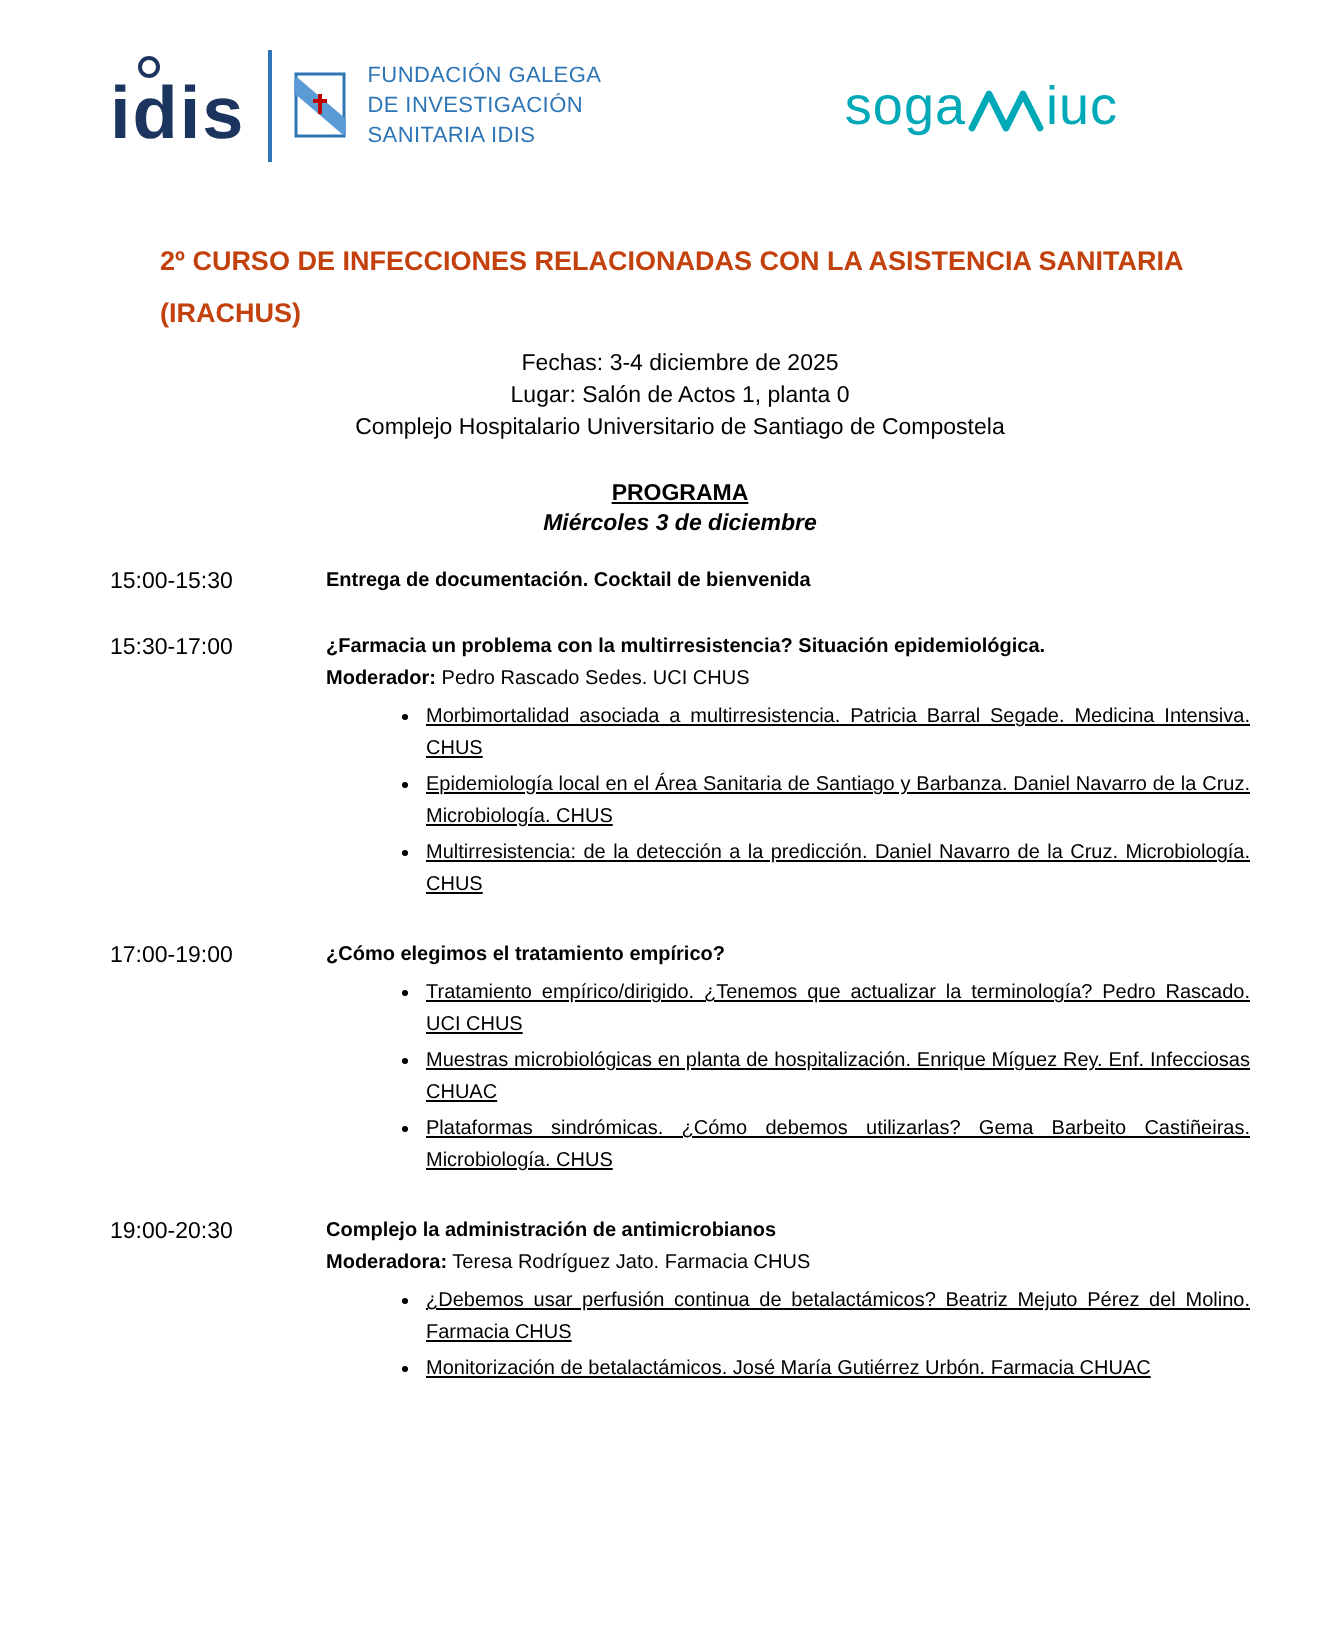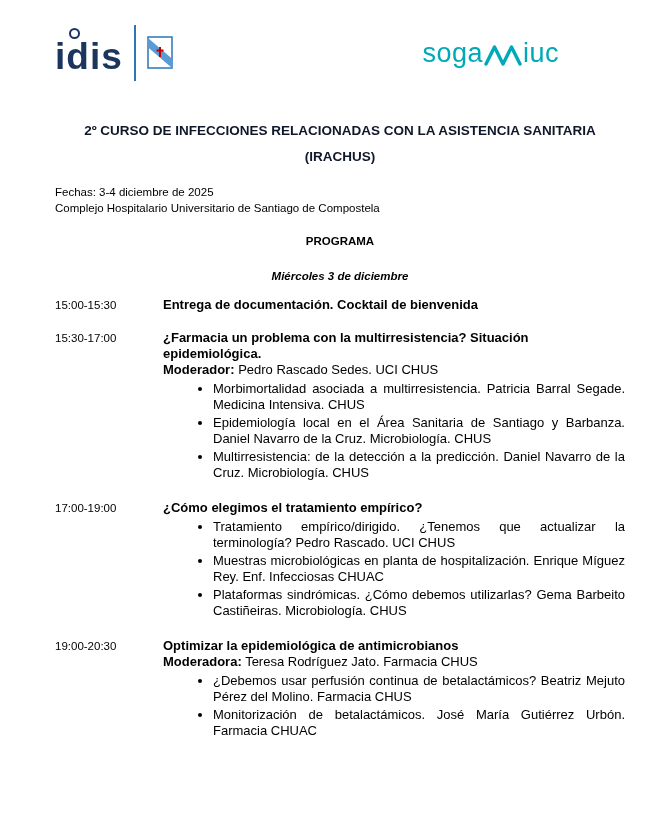--- a/index.html
+++ b/index.html
@@ -62,89 +62,96 @@
     letter-spacing: 0.5px;
     line-height: 1;
     margin-right: 38px;
   }
   .soga svg { margin: 0 1px 1px 1px; }
 
   
   .doc-title {
     margin: 28px auto 0 auto;
     max-width: 520px;
-    text-align: center;
-    color: #0f172a;
+    text-align: left;
+    color: #c2410c;
     font-weight: bold;
     font-size: 13.5px;
     line-height: 26px;
   }
-  .details { margin-top: 14px; }
+  .details { margin-top: 4px; text-align: center; }
   .detail-line { font-size: 11.5px; line-height: 16px; }
   .program-heading {
     margin-top: 19px;
     text-align: center;
     font-size: 11.5px;
     font-weight: bold;
+    text-decoration: underline;
   }
   .day-heading {
-    margin-top: 23px;
+    margin-top: 3px;
     text-align: center;
     font-size: 11.5px;
     font-weight: bold;
     font-style: italic;
   }
 
   
   .schedule { margin-top: 15px; }
   .session { display: flex; margin-bottom: 17px; }
   .time { flex: 0 0 75px; font-size: 11.5px; line-height: 16px; }
-  .scontent { flex: 1; font-size: 13px; line-height: 16px; padding-left: 33px; }
+  .scontent { flex: 1; font-size: 10px; line-height: 16px; padding-left: 33px; }
   .stitle { font-weight: bold; }
   .mod .b { font-weight: bold; }
   ul.items {
     margin: 3px 0 0 0;
     padding-left: 50px;
     text-align: justify;
   }
-  ul.items li { margin-bottom: 2px; }
+  ul.items li { margin-bottom: 2px; text-decoration: underline; }
 </style>
 </head>
 <body>
 
 <div class="page">
 
   <div class="header">
     <div class="idis-group">
       <div class="idis-word">
         <span class="idis-emblem"></span>
         <span>idis</span>
       </div>
       <div class="logo-divider"></div>
       <div class="crest">
         <svg width="26" height="34" viewBox="0 0 26 34">
           <rect x="1" y="1" width="24" height="31" fill="#ffffff" stroke="#2E75B6" stroke-width="1.5"></rect>
           <line x1="-1" y1="5" x2="27" y2="29" stroke="#5B9BD5" stroke-width="7"></line>
           <path d="M13 11 v10 M9.5 14.5 h7" stroke="#C00000" stroke-width="2" fill="none"></path>
         </svg>
       </div>
+      <div class="fundacion">
+        <div>FUNDACIÓN GALEGA</div>
+        <div>DE INVESTIGACIÓN</div>
+        <div>SANITARIA IDIS</div>
+      </div>
     </div>
     <div class="soga">
       <span>soga</span>
       <svg width="38" height="22" viewBox="0 0 38 22">
         <polyline points="2,20 10.5,3 19,20 27.5,3 36,20" fill="none" stroke="#00A9B8" stroke-width="3.4" stroke-linecap="round" stroke-linejoin="round"></polyline>
       </svg>
       <span>iuc</span>
     </div>
   </div>
 
   <div class="doc-title">2º CURSO DE INFECCIONES RELACIONADAS CON LA ASISTENCIA SANITARIA (IRACHUS)</div>
 
   <div class="details">
     <div class="detail-line">Fechas: 3-4 diciembre de 2025</div>
+    <div class="detail-line">Lugar: Salón de Actos 1, planta 0</div>
     <div class="detail-line">Complejo Hospitalario Universitario de Santiago de Compostela</div>
   </div>
 
   <div class="program-heading">PROGRAMA</div>
   <div class="day-heading">Miércoles 3 de diciembre</div>
 
   <div class="schedule">
 
     <div class="session">
       <div class="time">15:00-15:30</div>
@@ -177,21 +184,21 @@
           <li>Tratamiento empírico/dirigido. ¿Tenemos que actualizar la terminología? Pedro Rascado. UCI CHUS</li>
           <li>Muestras microbiológicas en planta de hospitalización. Enrique Míguez Rey. Enf. Infecciosas CHUAC</li>
           <li>Plataformas sindrómicas. ¿Cómo debemos utilizarlas? Gema Barbeito Castiñeiras. Microbiología. CHUS</li>
         </ul>
       </div>
     </div>
 
     <div class="session">
       <div class="time">19:00-20:30</div>
       <div class="scontent">
-        <div class="stitle">Optimizar la epidemiológica de antimicrobianos</div>
+        <div class="stitle">Complejo la administración de antimicrobianos</div>
         <div class="mod">
           <span class="b">Moderadora:</span>
           <span>Teresa Rodríguez Jato. Farmacia CHUS</span>
         </div>
         <ul class="items">
           <li>¿Debemos usar perfusión continua de betalactámicos? Beatriz Mejuto Pérez del Molino. Farmacia CHUS</li>
           <li>Monitorización de betalactámicos. José María Gutiérrez Urbón. Farmacia CHUAC</li>
         </ul>
       </div>
     </div>

